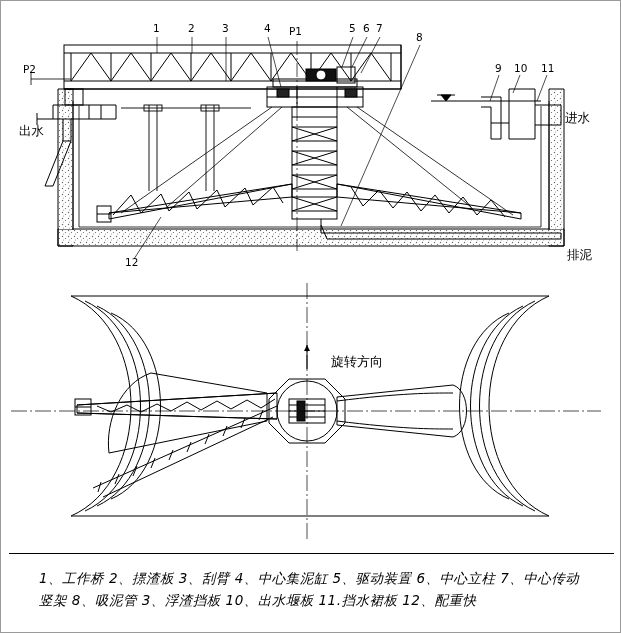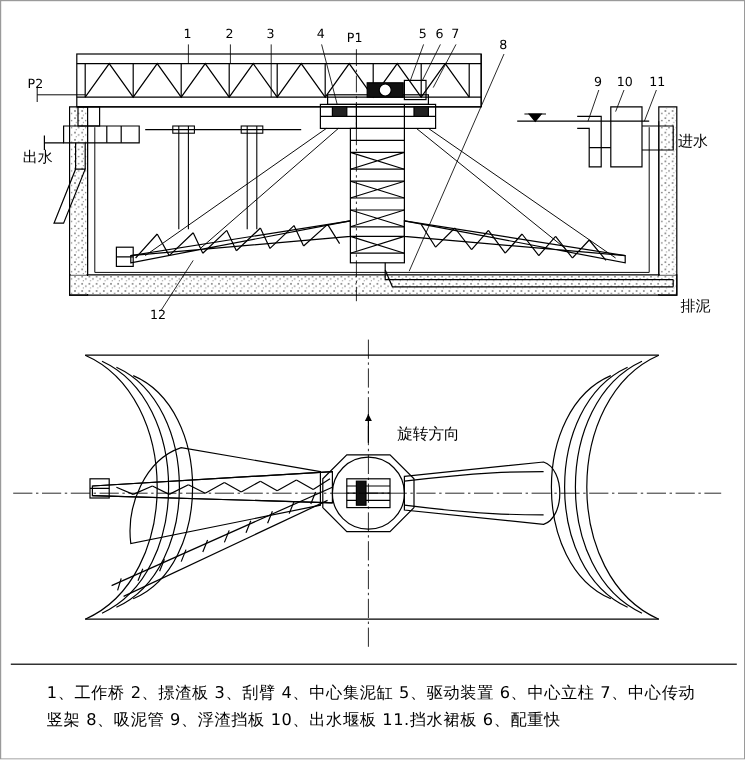--- a/index.html
+++ b/index.html
@@ -27,20 +27,21 @@
     height: 633px;
     display: block;
   }
   .caption-block {
     position: absolute;
     left: 0;
     top: 560px;
     width: 536px;
     box-sizing: border-box;
     padding: 6px 30px 0 38px;
+    font-style: italic;
   }
   .caption-line {
     font-family: "DejaVu Sans", "Liberation Sans", sans-serif;
     font-size: 13.5px;
     line-height: 22px;
     color: #000000;
     letter-spacing: 0.5px;
     white-space: nowrap;
   }
   .divider-line {
@@ -333,16 +334,16 @@
         <path d="M306,368 L306,344" marker-end="url(#arrow-small)"></path>
       </g>
       <text class="lbl-cn-big" x="330" y="365">旋转方向</text>
     </g>
   </svg>
 
   <div class="divider-line"></div>
 
   <div class="caption-block">
     <div class="caption-line">1、工作桥 2、撔渣板 3、刮臂 4、中心集泥缸 5、驱动装置 6、中心立柱 7、中心传动</div>
-    <div class="caption-line">竖架 8、吸泥管 9、浮渣挡板 10、出水堰板 11.挡水裙板 6、配重快</div>
+    <div class="caption-line">竖架 8、吸泥管 3、浮渣挡板 10、出水堰板 11.挡水裙板 12、配重快</div>
   </div>
 
 </div>
 
 </body></html>

